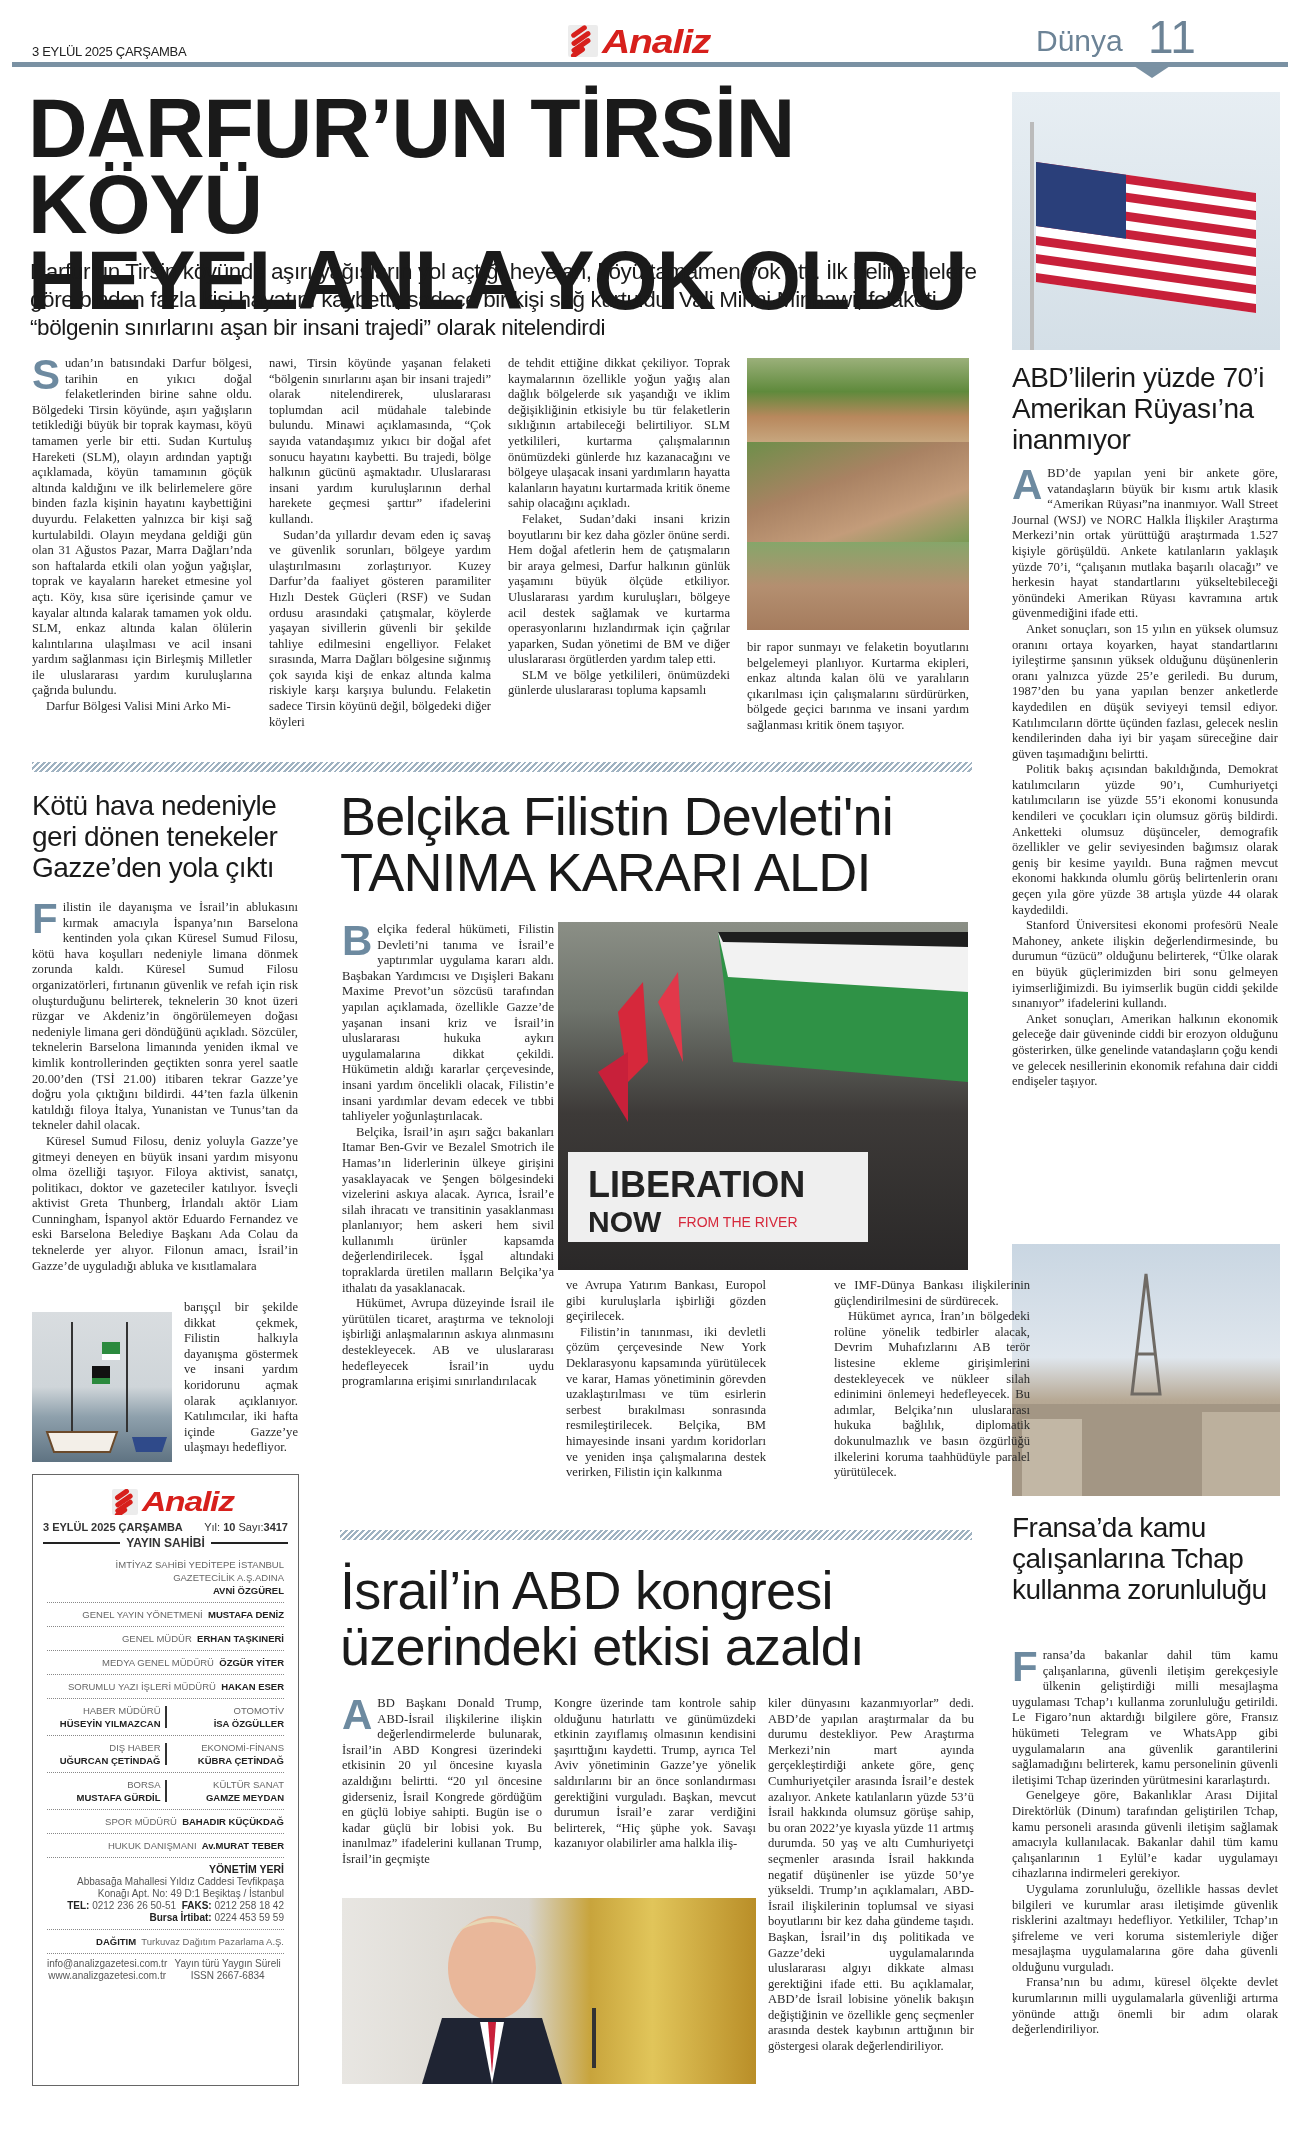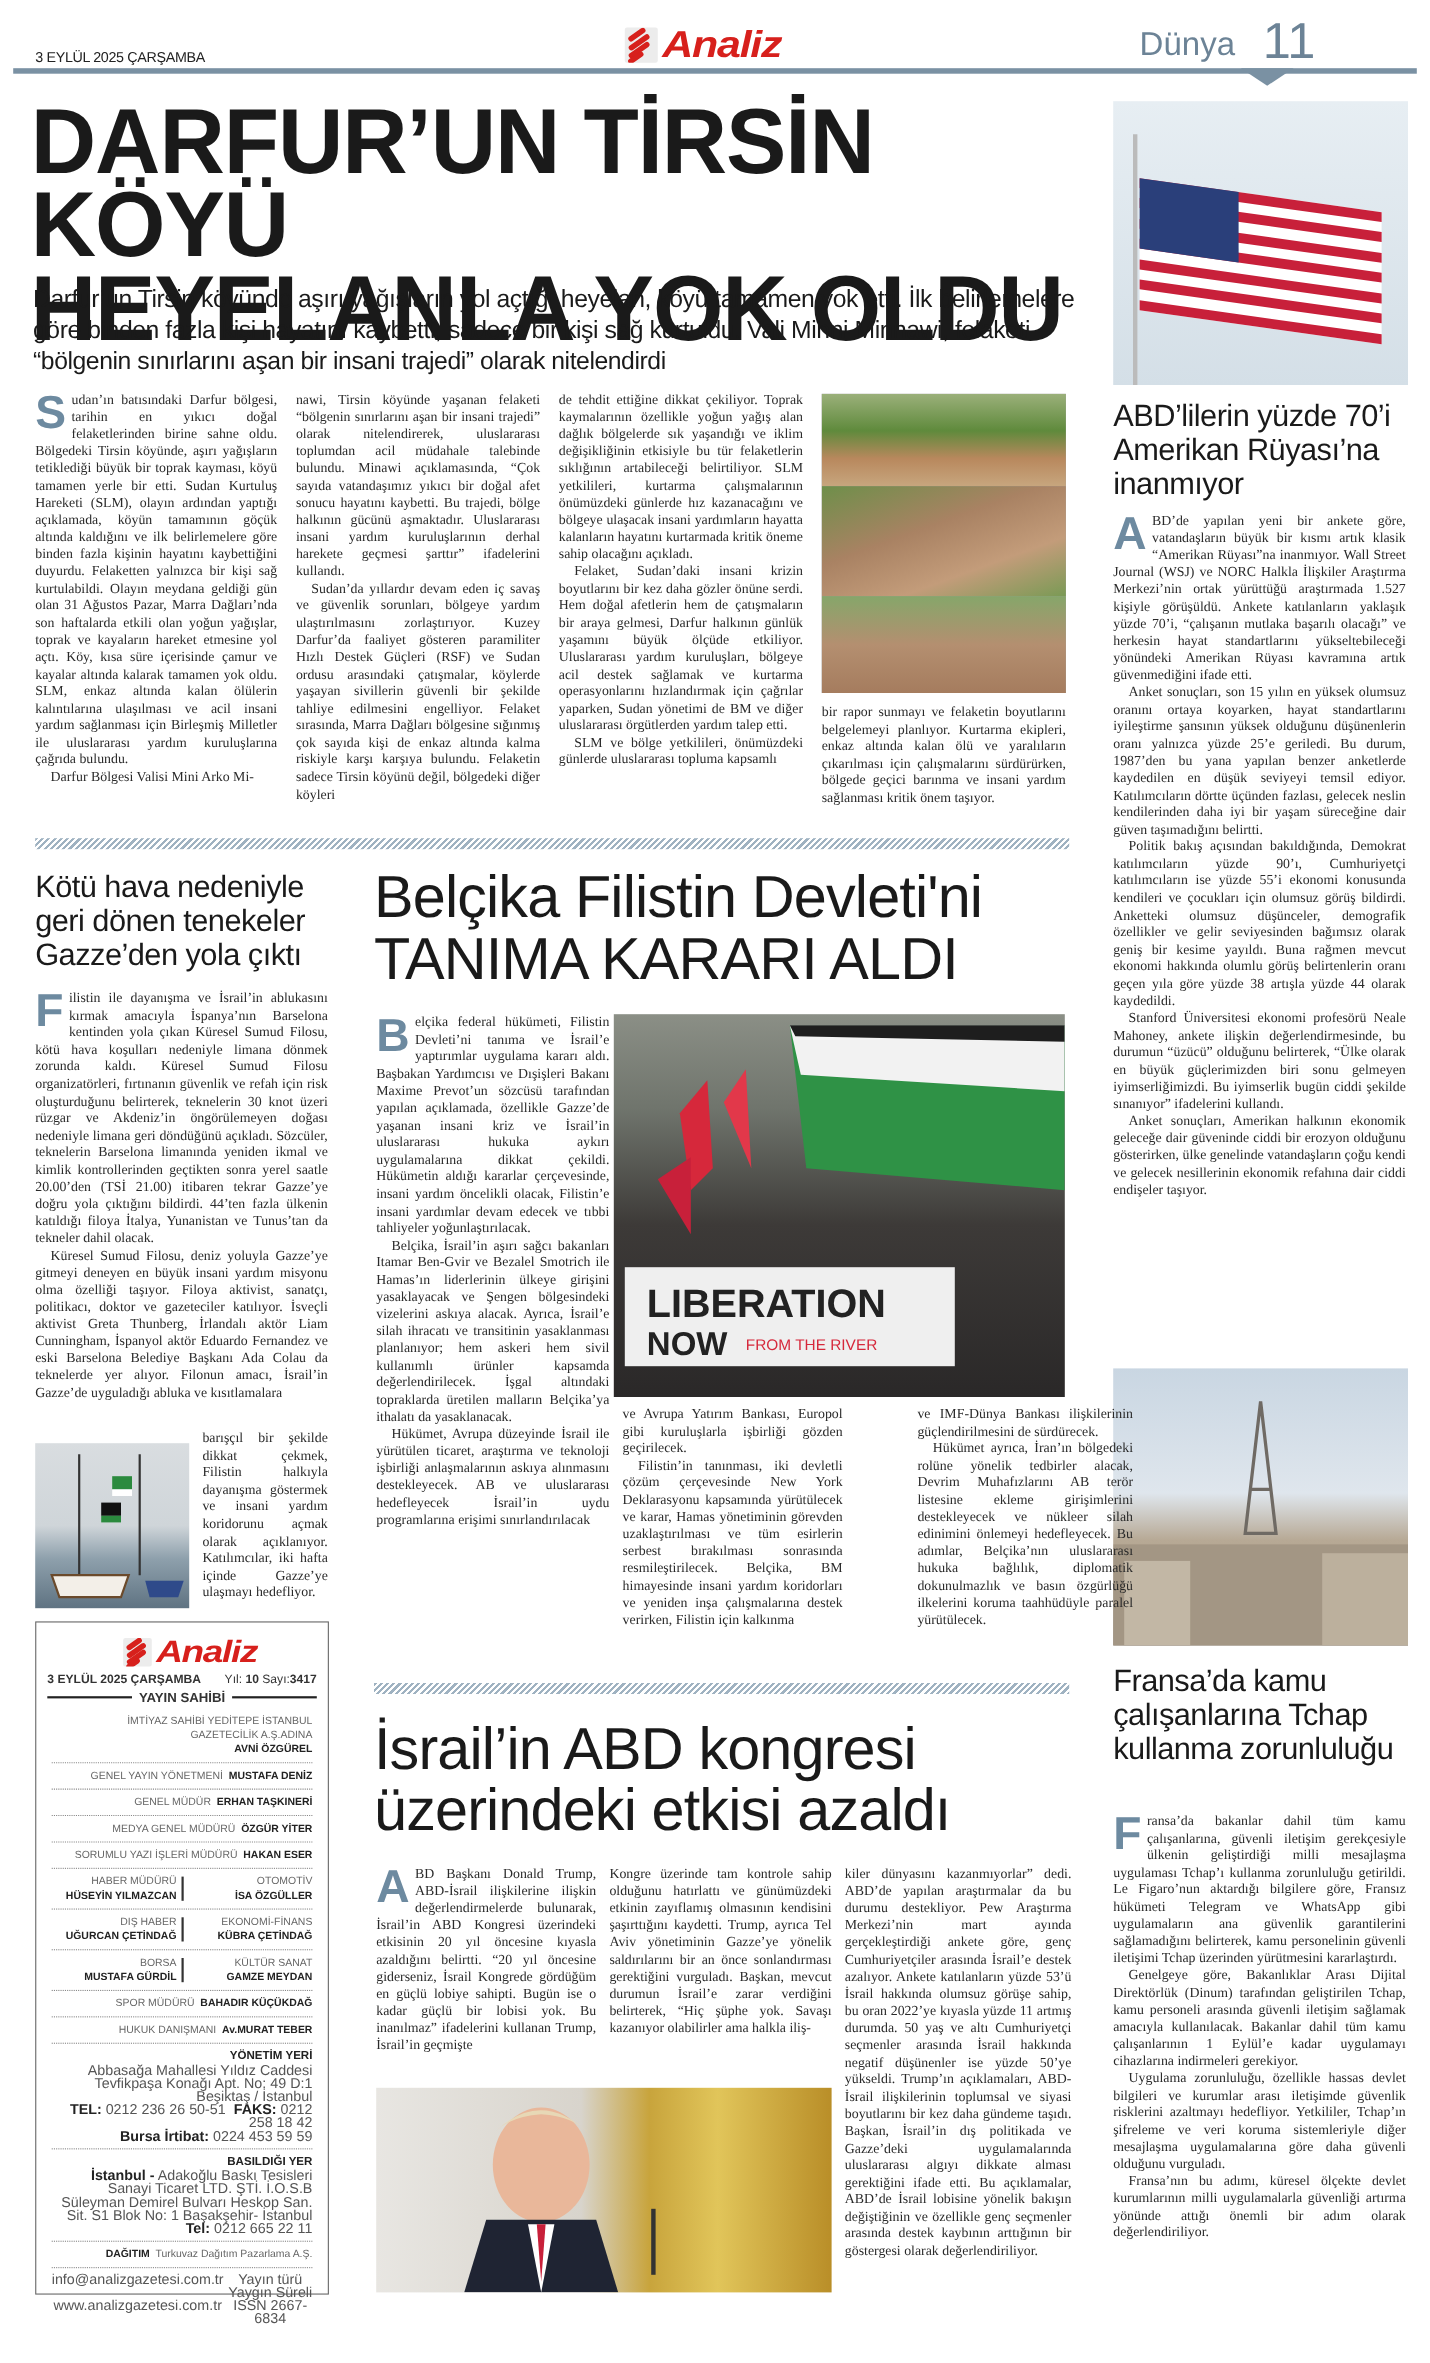--- a/index.html
+++ b/index.html
@@ -42,21 +42,21 @@
   .imp-meta { display: flex; justify-content: space-between; padding: 4px 10px 0 10px; font-size: 11px; font-weight: bold; }
   .imp-meta .light { font-weight: normal; }
   .imp-title { display: flex; align-items: center; gap: 6px; padding: 3px 10px; font-size: 12px; font-weight: bold; }
   .imp-title .bar { flex: 1; height: 2px; background: #222; }
   .imp-row { border-bottom: 1px dotted #888; margin: 0 14px; padding: 5px 0; font-size: 9.5px; line-height: 13px; text-align: right; }
   .imp-row b { color: #222; }
   .imp-label { color: #666; }
   .imp-split { display: flex; align-items: stretch; }
   .imp-split > div { flex: 1; }
   .imp-split .vbar { flex: 0 0 2px; background: #333; margin: 2px 4px; }
-  .imp-small { font-size: 13px; line-height: 12px; color: #555; }
+  .imp-small { font-size: 10px; line-height: 12px; color: #555; }
 </style>
 </head>
 <body>
 
 <div class="abs mast-date">3 EYLÜL 2025 ÇARŞAMBA</div>
 <div class="abs mast-logo">
   <div class="logo-mark">
     <span style="top:4px;width:18px;"></span>
       <span style="top:11px;width:22px;"></span>
       <span style="top:18px;width:22px;"></span>
@@ -209,24 +209,20 @@
     <div><div class="imp-label">KÜLTÜR SANAT</div><b>GAMZE MEYDAN</b></div>
   </div>
   <div class="imp-row"><span class="imp-label">SPOR MÜDÜRÜ</span>&nbsp; <b>BAHADIR KÜÇÜKDAĞ</b></div>
   <div class="imp-row"><span class="imp-label">HUKUK DANIŞMANI</span>&nbsp; <b>Av.MURAT TEBER</b></div>
   <div class="imp-row">
     <b style="font-size:10.5px;">YÖNETİM YERİ</b>
     <div class="imp-small">Abbasağa Mahallesi Yıldız Caddesi Tevfikpaşa Konağı Apt. No: 49 D:1 Beşiktaş / İstanbul</div>
     <div class="imp-small"><b>TEL:</b> <span>0212 236 26 50-51</span> &nbsp;<b>FAKS:</b> <span>0212 258 18 42</span></div>
     <div class="imp-small"><b>Bursa İrtibat:</b> <span>0224 453 59 59</span></div>
   </div>
-  <div class="imp-row">
-    <b style="font-size:10.5px;">BASILDIĞI YER</b>
-    <div class="imp-small"><b>İstanbul -</b> <span>Adakoğlu Baskı Tesisleri Sanayi Ticaret LTD. ŞTİ. İ.O.S.B Süleyman Demirel Bulvarı Heskop San. Sit. S1 Blok No: 1 Başakşehir- İstanbul</span> <b>Tel:</b> <span>0212 665 22 11</span></div>
-  </div>
   <div class="imp-row"><b>DAĞITIM</b>&nbsp; <span class="imp-label">Turkuvaz Dağıtım Pazarlama A.Ş.</span></div>
   <div class="imp-small" style="padding:4px 14px;display:grid;grid-template-columns:1fr 1fr;gap:0 4px;">
     <a style="color:#555;text-decoration:none;">info@analizgazetesi.com.tr</a>
     <span>Yayın türü Yaygın Süreli</span>
     <a style="color:#555;text-decoration:none;">www.analizgazetesi.com.tr</a>
     <span>ISSN 2667-6834</span>
   </div>
 </div>
 
 <div class="abs sec-head" style="left:340px;top:788px;width:650px;">

